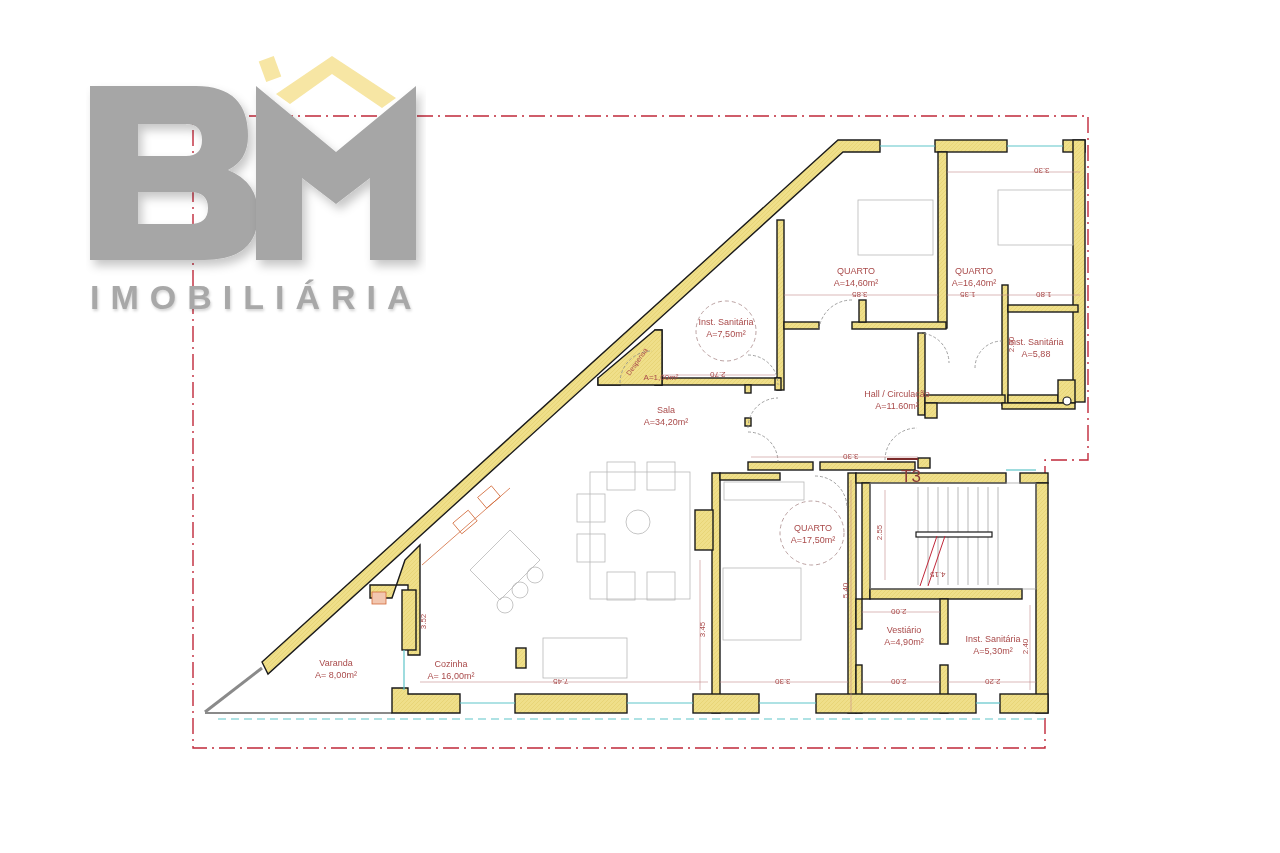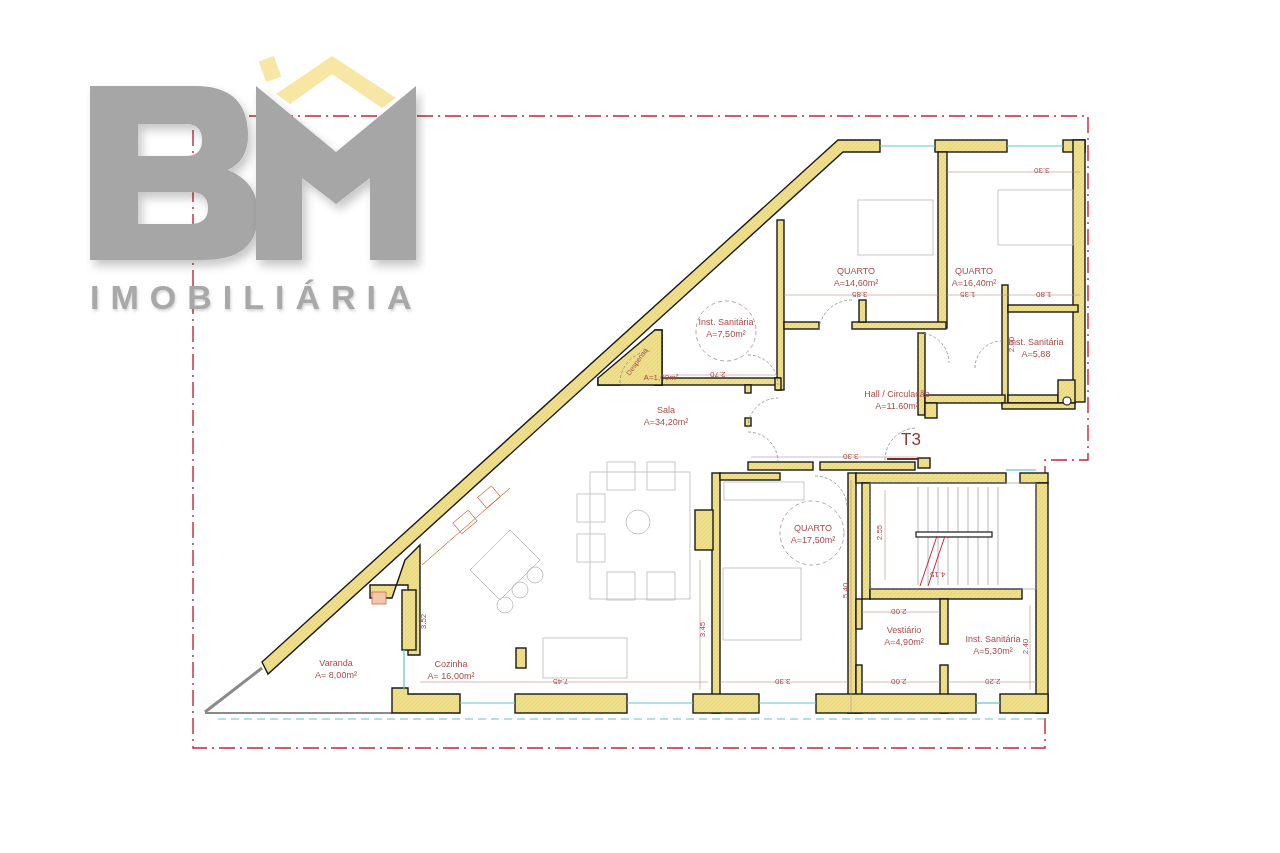--- a/index.html
+++ b/index.html
@@ -2,21 +2,21 @@
 <html><head>
 <meta charset="utf-8">
 <style>
   html, body { margin:0; padding:0; background:#ffffff; }
   body { width:1280px; height:853px; position:relative; overflow:hidden; font-family:"Liberation Sans", sans-serif; }
   #plan { position:absolute; left:0; top:0; width:1280px; height:853px; }
   .logo { position:absolute; left:86px; top:52px; width:340px; height:270px; }
   .logo-sub { position:absolute; left:90px; top:278px; font-family:Liberation Sans, sans-serif; font-weight:bold; font-size:34px; letter-spacing:11px; color:#a8a8a8; text-shadow:1px 2px 3px rgba(0,0,0,0.18); }
   .room-label { position:absolute; color:#a94a4a; font-family:"Liberation Sans", sans-serif; font-size:9px; text-align:center; line-height:1.35; white-space:nowrap; transform:translateX(-50%); }
   .dim { position:absolute; color:#a94a4a; font-family:"Liberation Sans", sans-serif; font-size:8px; white-space:nowrap; }
-  .unit-tag { position:absolute; color:#8a3a3a; font-family:"Liberation Sans", sans-serif; font-size:17px; }
+  .unit-tag { position:absolute; color:#8a3a3a; font-family:"Liberation Sans", sans-serif; font-size:17px;margin-top:37px; }
 </style>
 </head>
 <body>
 
 <svg id="plan" viewBox="0 0 1280 853" xmlns="http://www.w3.org/2000/svg">
   <defs>
     <pattern id="hatch" patternUnits="userSpaceOnUse" width="4" height="4">
       <rect width="4" height="4" fill="#efdf8a"></rect>
       <path d="M0,4 L4,0" stroke="#e3cf6a" stroke-width="0.6"></path>
     </pattern>

